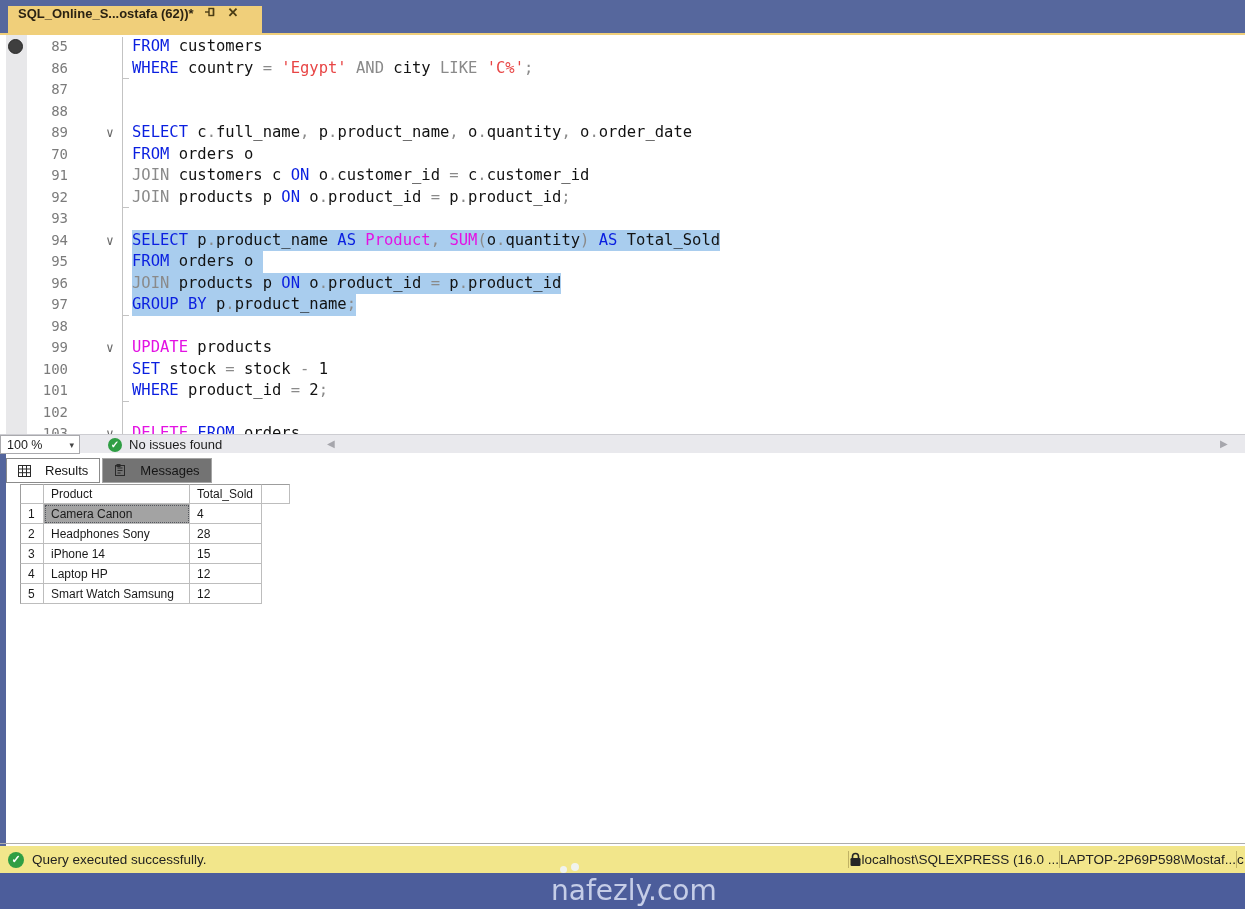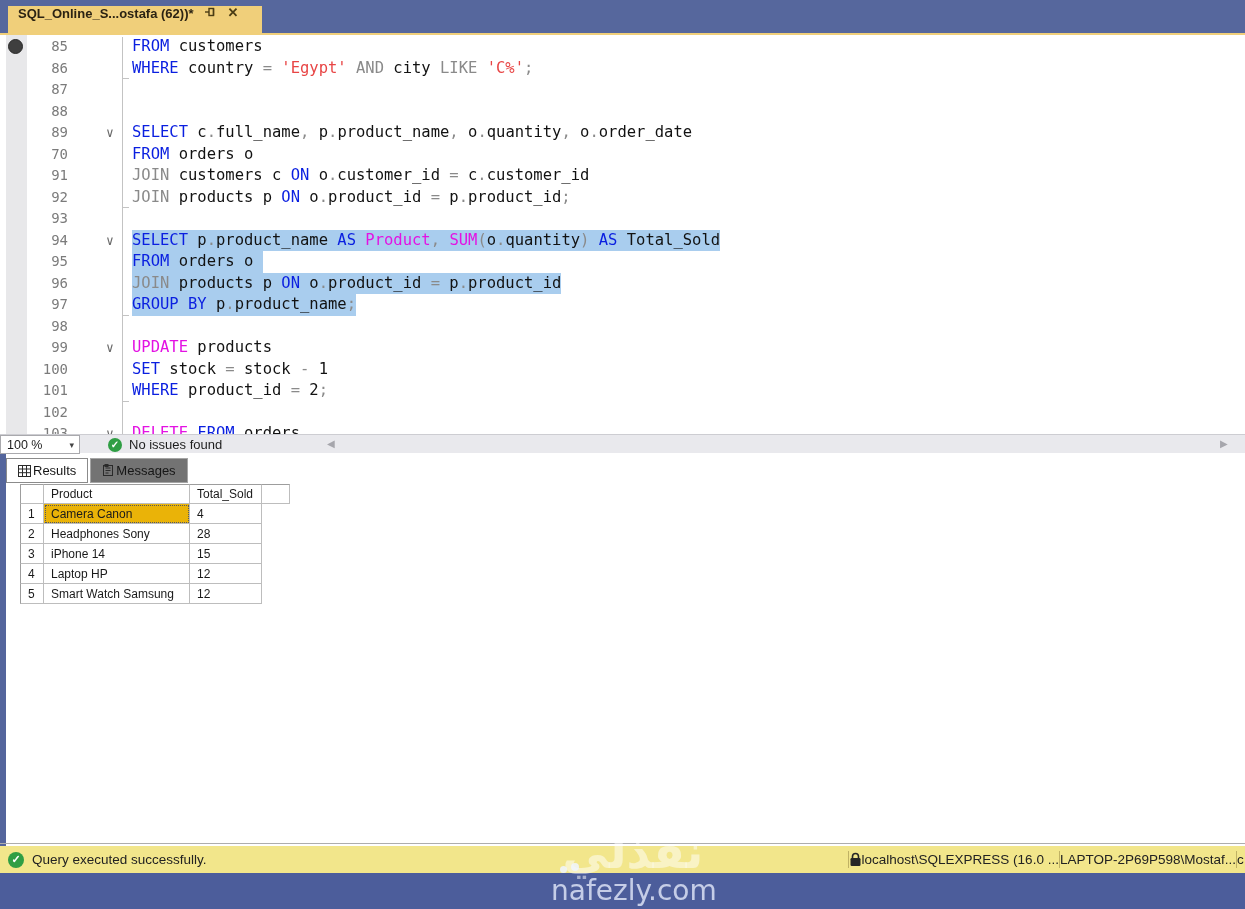--- a/index.html
+++ b/index.html
@@ -48,35 +48,35 @@
   .check-circle { display:inline-flex; align-items:center; justify-content:center; border-radius:50%;
                   background:#2f9e44; color:#fff; font-weight:bold; }
   .check-circle.small { width:14px; height:14px; font-size:10px; }
   .check-circle.big { width:16px; height:16px; font-size:11px; }
   .scroll-arrow { position:absolute; top:3px; font-size:10px; color:#a6a6ac; }
   .scroll-arrow.left { left:327px; }
   .scroll-arrow.right { left:1220px; }
 
   
   .rtabs { position:absolute; left:6px; top:458px; height:25px; display:flex; }
-  .rtab { height:25px; display:flex; align-items:center; gap:2px; padding:0 11px;
+  .rtab { height:25px; display:flex; align-items:center; gap:14px; padding:0 11px;
           font-size:13px; color:#161616; background:#ffffff; border:1px solid #a5a5a5; }
   .rtab.active { border-bottom:1px solid #ffffff; border-color:#8b8b8b; z-index:2; }
   .rtab.inactive { background:#737373; margin-left:2px; }
   .grid { position:absolute; left:20px; top:484px; font-size:12px; color:#1a1a1a; }
   .g-row { display:flex; }
   .g-cell { border-right:1px solid #bdbdbd; border-bottom:1px solid #bdbdbd; height:20px;
             display:flex; align-items:center; padding-left:7px; background:#fff; overflow:hidden; }
   .g-head .g-cell { border-top:1px solid #9d9d9d; }
   .g-cell.first { border-left:1px solid #9d9d9d; }
   .g-cell.numcol { width:24px; }
   .g-cell.prodcol { width:146px; }
   .g-cell.totcol { width:72px; }
   .g-cell.fillcol { width:28px; }
-  .g-cell.selected { background:#eab308; outline:1px dotted #55585e; outline-offset:-2px; }
+  .g-cell.selected { background:#a3a3a3; outline:1px dotted #55585e; outline-offset:-2px; }
 
   
   .pre-status-line { position:absolute; left:0; top:843px; width:1245px; height:1px; background:#adadad; }
   .statusbar { position:absolute; left:0; top:846px; width:1245px; height:27px; background:#f2e68b;
                display:flex; align-items:center; font-size:13.5px; color:#222; }
   .sb-left { display:flex; align-items:center; gap:8px; padding-left:8px; }
   .sb-right { position:absolute; right:0; top:0; height:27px; display:flex; align-items:center; gap:0; }
   .sb-sep { width:1px; height:17px; background:#c0b264; }
   .sb-user { max-width:188px; overflow:hidden; white-space:nowrap; }
   .sb-db { width:8px; overflow:hidden; white-space:nowrap; }
@@ -225,18 +225,17 @@
       </span>
       <span>localhost\SQLEXPRESS (16.0 ...</span>
       <span class="sb-sep"></span>
       <span class="sb-user">LAPTOP-2P69P598\Mostaf...</span>
       <span class="sb-sep"></span>
       <span class="sb-db">c</span>
     </div>
   </div>
 
   <div class="bottom-band"></div>
-  <div class="watermark-ar">نفذلي</div>
   <span class="wm-dot" style="left:560px; top:866px; width:7px; height:7px;"></span>
   <span class="wm-dot" style="left:571px; top:863px; width:8px; height:8px;"></span>
   <div class="watermark-site">nafezly.com</div>
 
 </div>
 
 </body></html>

